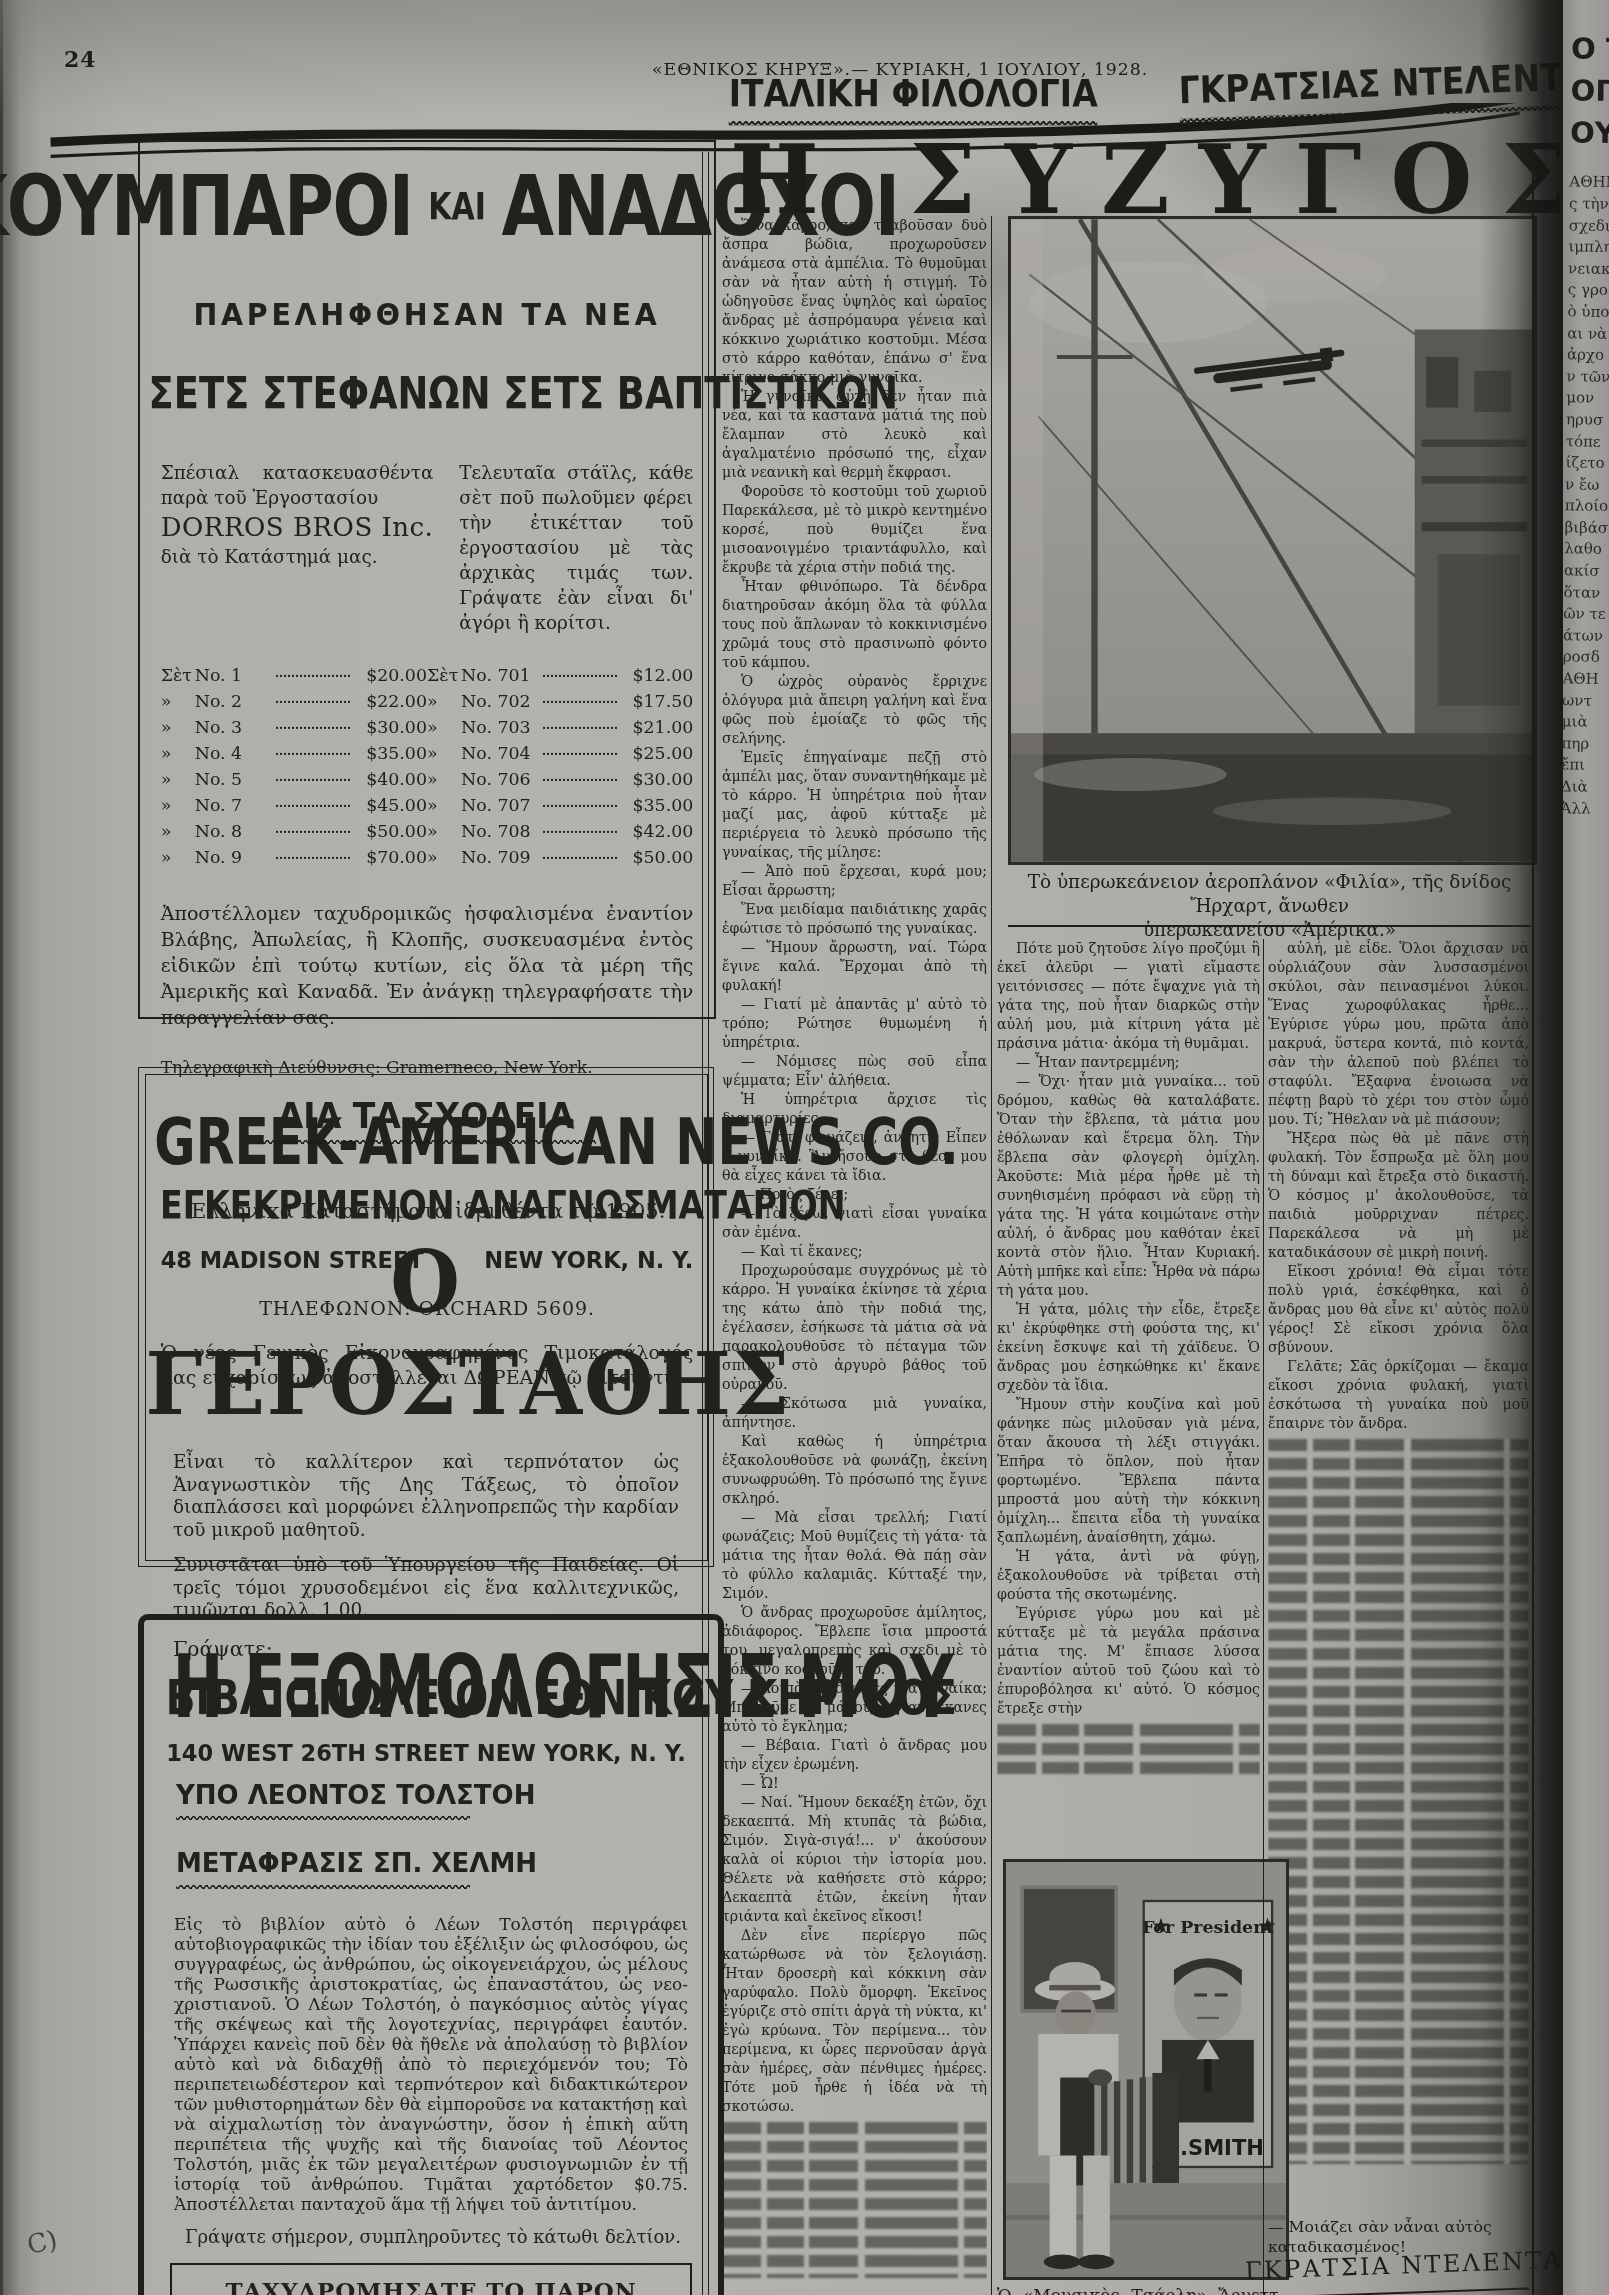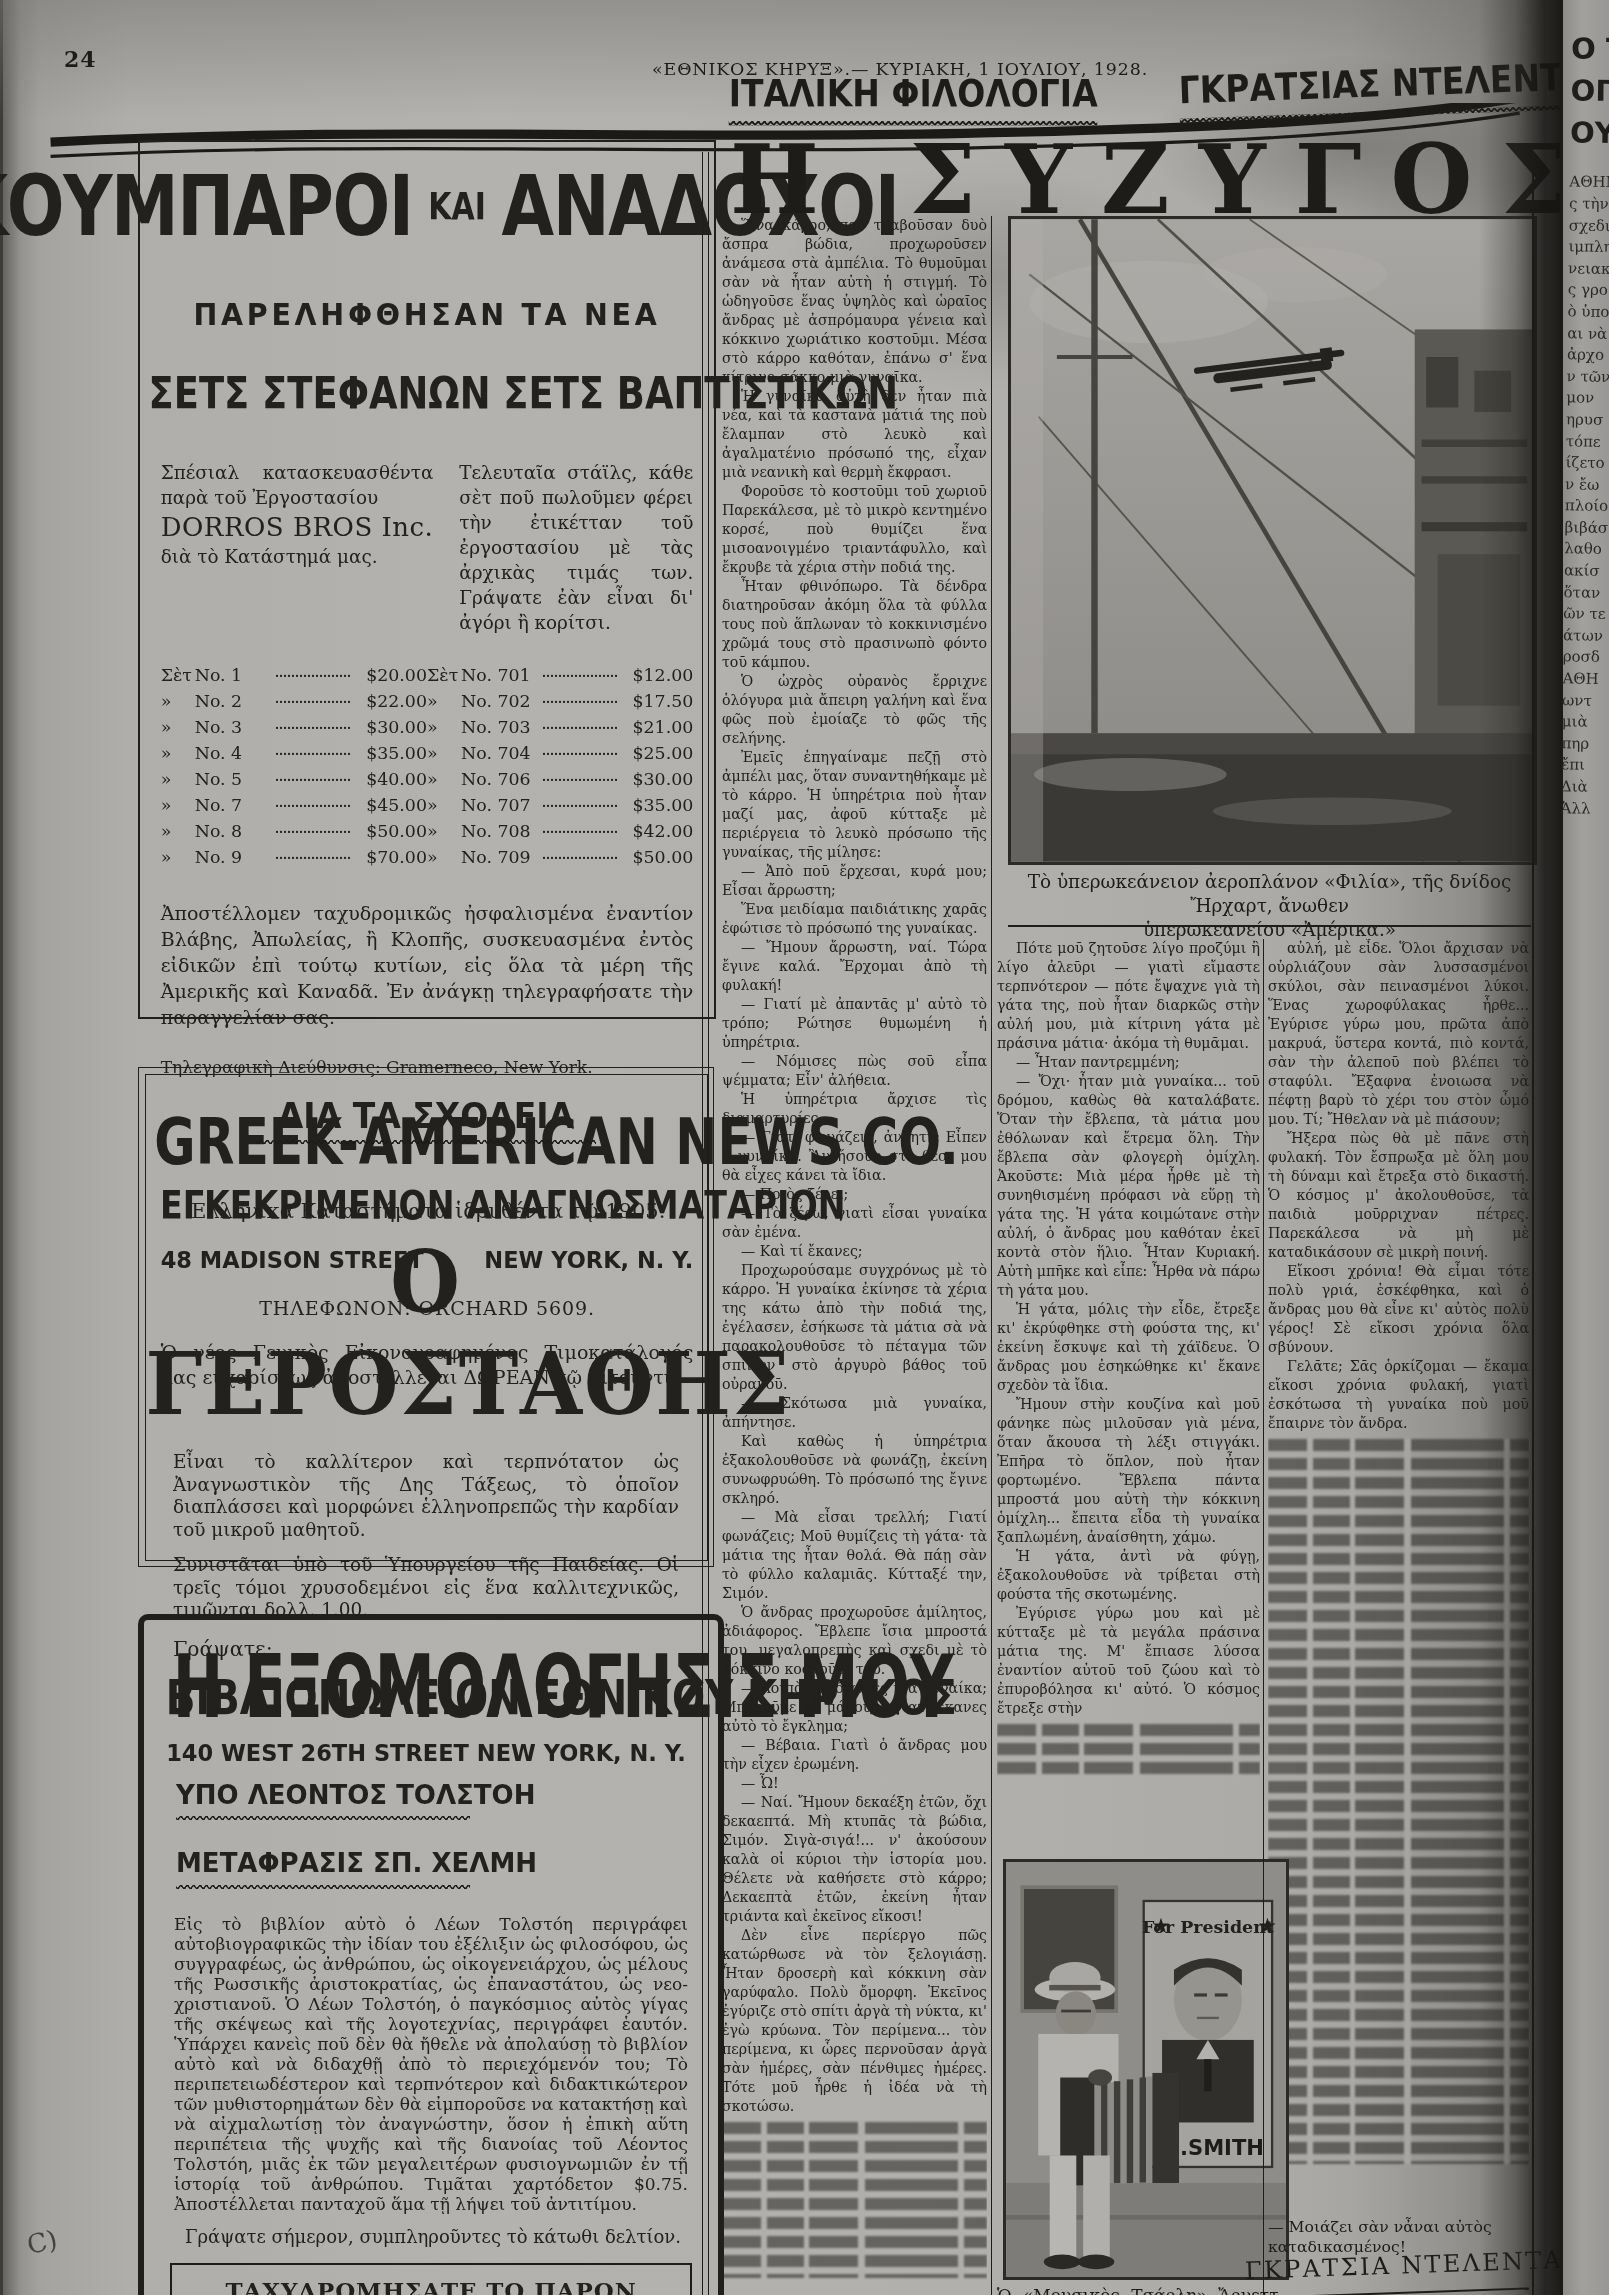--- a/index.html
+++ b/index.html
@@ -346,21 +346,21 @@
         <p>— Βέβαια. Γιατὶ ὁ ἄνδρας μου τὴν εἶχεν ἐρωμένη.</p>
         <p>— Ὦ!</p>
         <p>— Ναί. Ἤμουν δεκαέξη ἐτῶν, ὄχι δεκαεπτά. Μὴ κτυπᾶς τὰ βώδια, Σιμόν. Σιγὰ-σιγά!... ν' ἀκούσουν καλὰ οἱ κύριοι τὴν ἱστορία μου. Θέλετε νὰ καθήσετε στὸ κάρρο; Δεκαεπτὰ ἐτῶν, ἐκείνη ἦταν τριάντα καὶ ἐκεῖνος εἴκοσι!</p>
         <p>Δὲν εἶνε περίεργο πῶς κατώρθωσε νὰ τὸν ξελογιάσῃ. Ἦταν δροσερὴ καὶ κόκκινη σὰν γαρύφαλο. Πολὺ ὄμορφη. Ἐκεῖνος ἐγύριζε στὸ σπίτι ἀργὰ τὴ νύκτα, κι' ἐγὼ κρύωνα. Τὸν περίμενα... τὸν περίμενα, κι ὧρες περνοῦσαν ἀργὰ σὰν ἡμέρες, σὰν πένθιμες ἡμέρες. Τότε μοῦ ἦρθε ἡ ἰδέα νὰ τὴ σκοτώσω.</p>
       </div>
     <div class="fill" style="height:156px;"></div>
   </div>
 
   <div class="col just blur1" style="left:997px;top:939px;width:263px;height:914px;">
     <div>
-        <p>Πότε μοῦ ζητοῦσε λίγο προζύμι ἢ λίγο ἀλεῦρι — γιατὶ εἴμαστε τερπνότερον — πότε ἔψαχνε γιὰ τὴ γάτα της, ποὺ ἦταν διαρκῶς στὴν αὐλή μου, μιὰ κίτρινη γάτα μὲ πράσινα μάτια· ἀκόμα τὴ θυμᾶμαι.</p>
+        <p>Πότε μοῦ ζητοῦσε λίγο προζύμι ἢ ἐκεῖ ἀλεῦρι — γιατὶ εἴμαστε γειτόνισσες — πότε ἔψαχνε γιὰ τὴ γάτα της, ποὺ ἦταν διαρκῶς στὴν αὐλή μου, μιὰ κίτρινη γάτα μὲ πράσινα μάτια· ἀκόμα τὴ θυμᾶμαι.</p>
         <p>— Ἦταν παντρεμμένη;</p>
         <p>— Ὄχι· ἦταν μιὰ γυναίκα... τοῦ δρόμου, καθὼς θὰ καταλάβατε. Ὅταν τὴν ἔβλεπα, τὰ μάτια μου ἐθόλωναν καὶ ἔτρεμα ὅλη. Τὴν ἔβλεπα σὰν φλογερὴ ὁμίχλη. Ἀκοῦστε: Μιὰ μέρα ἦρθε μὲ τὴ συνηθισμένη πρόφασι νὰ εὕρῃ τὴ γάτα της. Ἡ γάτα κοιμώτανε στὴν αὐλή, ὁ ἄνδρας μου καθόταν ἐκεῖ κοντὰ στὸν ἥλιο. Ἦταν Κυριακή. Αὐτὴ μπῆκε καὶ εἶπε: Ἦρθα νὰ πάρω τὴ γάτα μου.</p>
         <p>Ἡ γάτα, μόλις τὴν εἶδε, ἔτρεξε κι' ἐκρύφθηκε στὴ φούστα της, κι' ἐκείνη ἔσκυψε καὶ τὴ χάϊδευε. Ὁ ἄνδρας μου ἐσηκώθηκε κι' ἔκανε σχεδὸν τὰ ἴδια.</p>
         <p>Ἤμουν στὴν κουζίνα καὶ μοῦ φάνηκε πὼς μιλοῦσαν γιὰ μένα, ὅταν ἄκουσα τὴ λέξι στιγγάκι. Ἐπῆρα τὸ ὅπλον, ποὺ ἦταν φορτωμένο. Ἔβλεπα πάντα μπροστά μου αὐτὴ τὴν κόκκινη ὁμίχλη... ἔπειτα εἶδα τὴ γυναίκα ξαπλωμένη, ἀναίσθητη, χάμω.</p>
         <p>Ἡ γάτα, ἀντὶ νὰ φύγῃ, ἐξακολουθοῦσε νὰ τρίβεται στὴ φούστα τῆς σκοτωμένης.</p>
         <p>Ἐγύρισε γύρω μου καὶ μὲ κύτταξε μὲ τὰ μεγάλα πράσινα μάτια της. Μ' ἔπιασε λύσσα ἐναντίον αὐτοῦ τοῦ ζώου καὶ τὸ ἐπυροβόλησα κι' αὐτό. Ὁ κόσμος ἔτρεξε στὴν</p>
       </div>
     <div class="fill" style="height:55px;"></div>
   </div>
 

